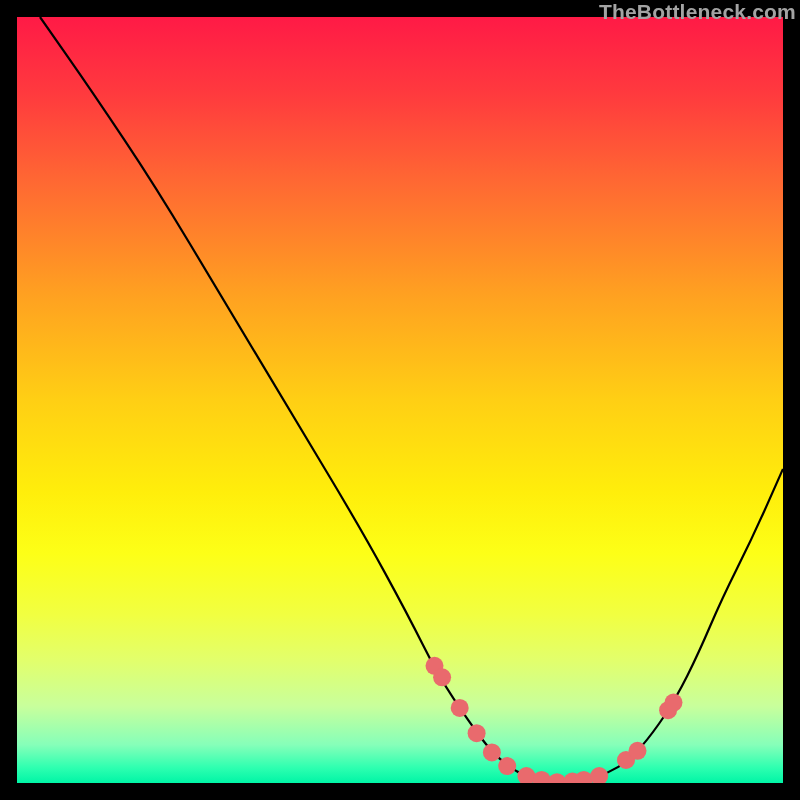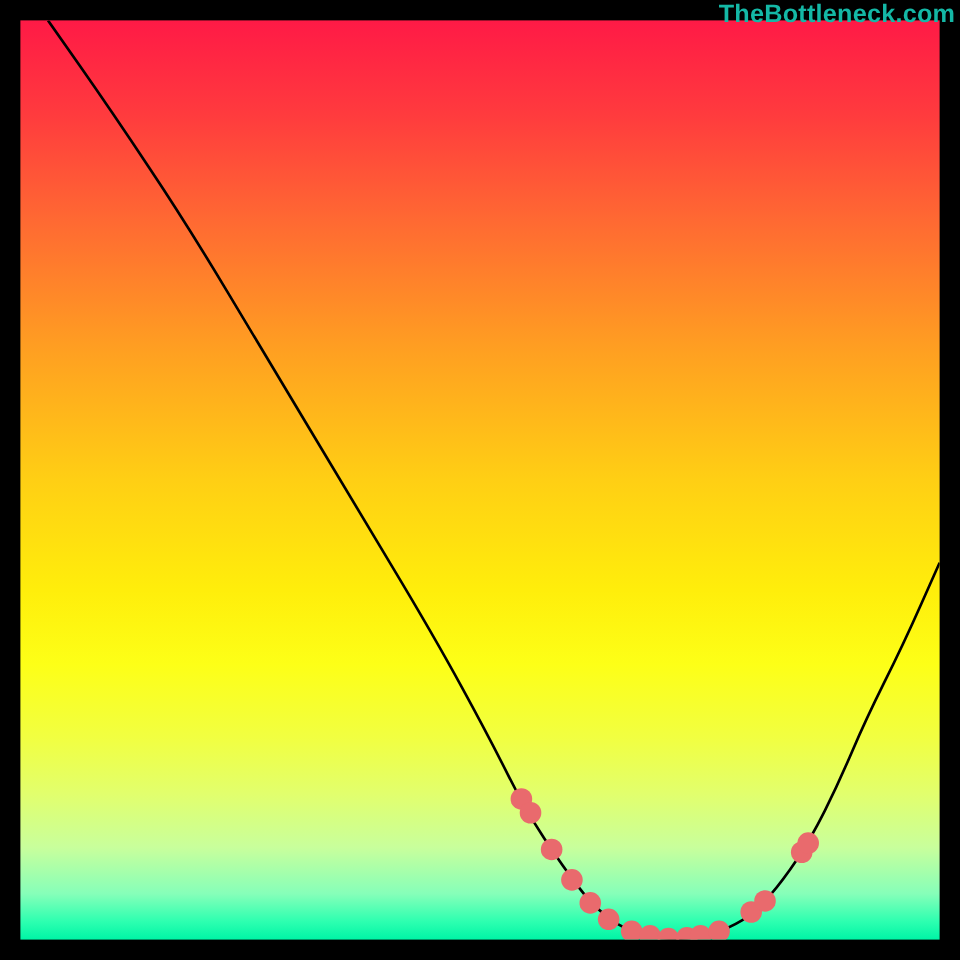--- a/index.html
+++ b/index.html
@@ -40,21 +40,21 @@
       #00f5a6 100%
     );
   }
   .watermark {
     position: absolute;
     top: 0px;
     right: 4px;
     font-family: Arial, Helvetica, sans-serif;
     font-size: 21px;
     font-weight: bold;
-    color: #14b8a6;
+    color: #a3a3a3;
     z-index: 50;
     letter-spacing: 0.2px;
   }
   svg.chart {
     position: absolute;
     left: 0;
     top: 0;
     width: 766px;
     height: 766px;
   }

